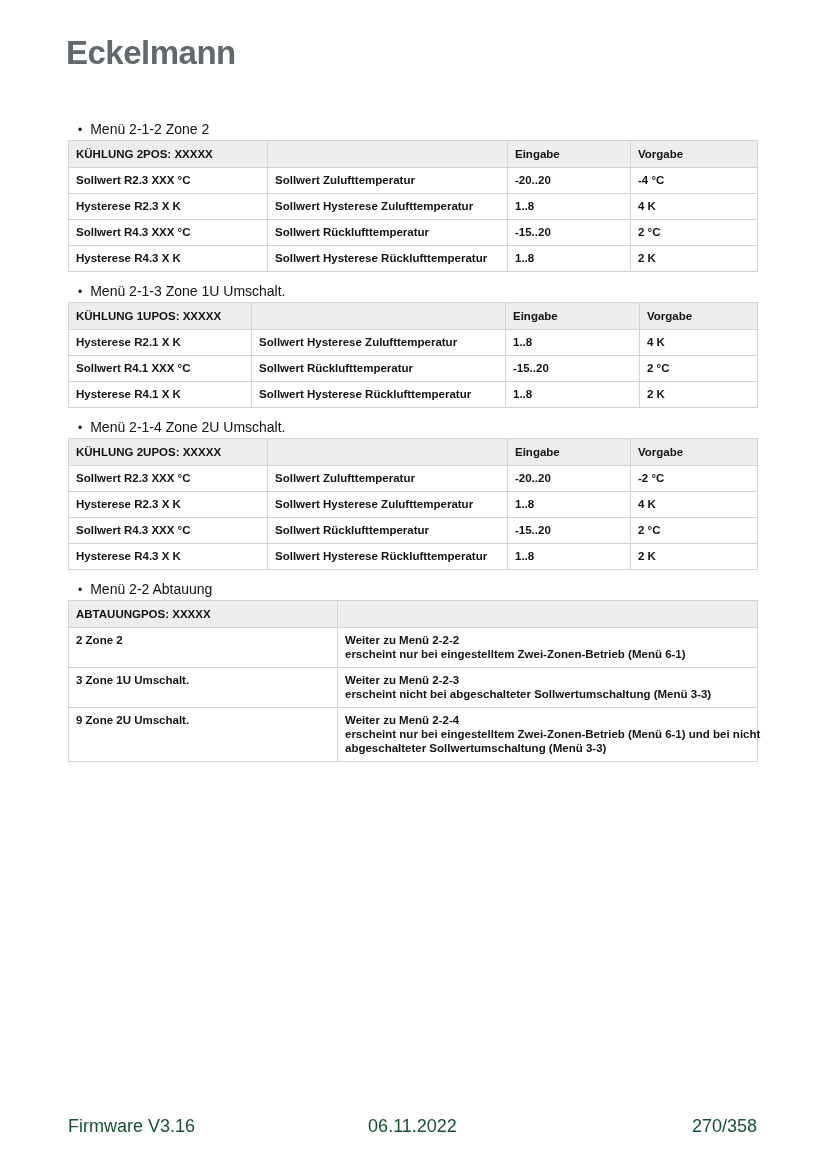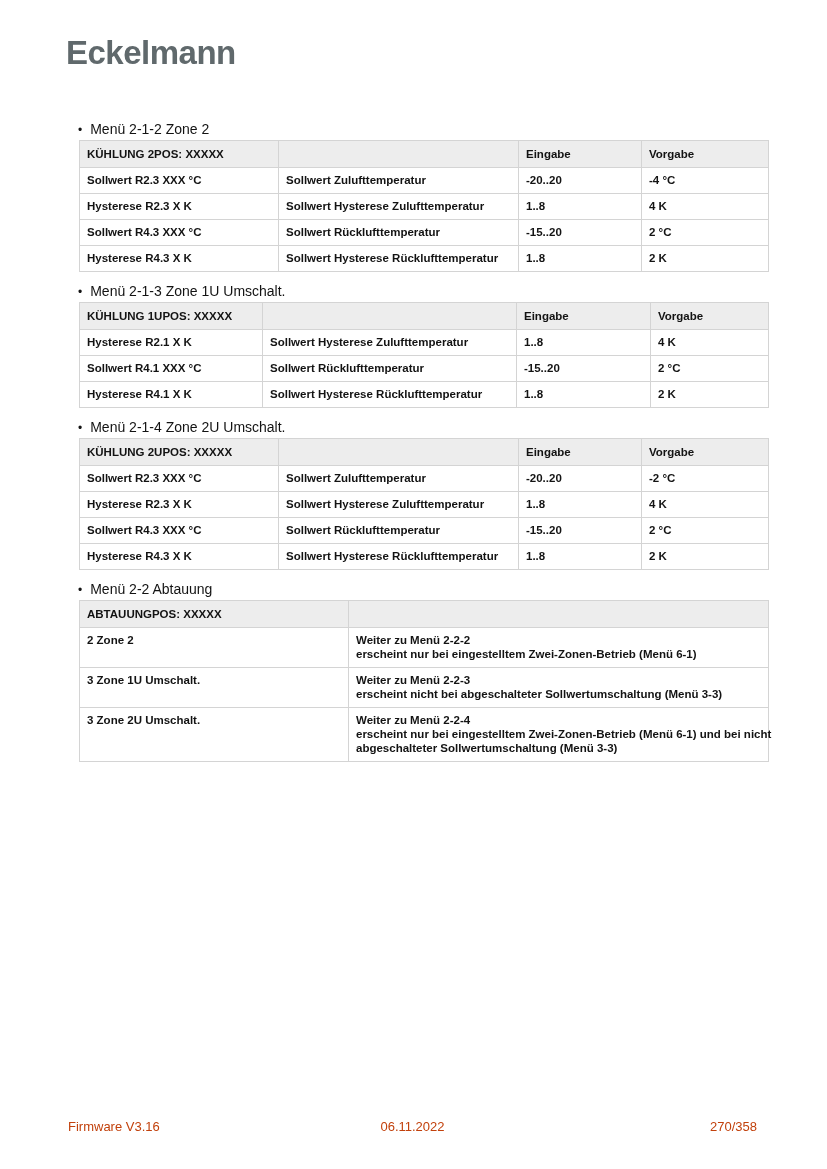--- a/index.html
+++ b/index.html
@@ -16,39 +16,39 @@
   }
   .content { position:absolute; left:68px; top:120px; width:689px; }
   .section-heading {
     display:flex; align-items:baseline;
     font-size:14px; font-weight:normal; line-height:19px;
     margin:10px 0 0 0; color:#131313;
   }
   .section:first-child .section-heading { margin-top:0; }
   .bullet { margin-left:10px; margin-right:8px; font-size:12px; }
   table.data-table {
-    border-collapse:collapse; table-layout:fixed; width:689px;margin-left:11px;
+    border-collapse:collapse; table-layout:fixed; width:689px;
   }
   table.data-table th, table.data-table td {
     border:1px solid #d4d4d4;
     text-align:left; vertical-align:top;
     font-size:11.5px; line-height:14px;
     white-space:pre; overflow:visible;
   }
   table.data-table th {
     background:#ededed; font-weight:bold;
     padding:6px 2px 6px 7px;
   }
   table.data-table td {
     background:#ffffff; font-weight:bold;
     padding:5px 2px 6px 7px;
   }
   .footer {
     position:absolute; left:68px; top:1119px; width:689px;
-    font-size:13px; line-height:15px; color:#c2410c;
+    font-size:18px; line-height:15px; color:#14532d;
   }
   .footer-left  { position:absolute; left:0; top:0; }
   .footer-right { position:absolute; right:0; top:0; }
   .footer-center{ display:block; text-align:center; width:100%; }
 </style>
 </head>
 <body>
 
 <div class="logo">Eckelmann</div>
 
@@ -212,21 +212,21 @@
             <td class="data-cell">2 Zone 2</td>
             <td class="data-cell">Weiter zu Menü 2-2-2
 erscheint nur bei eingestelltem Zwei-Zonen-Betrieb (Menü 6-1)</td>
           </tr>
           <tr class="data-row">
             <td class="data-cell">3 Zone 1U Umschalt.</td>
             <td class="data-cell">Weiter zu Menü 2-2-3
 erscheint nicht bei abgeschalteter Sollwertumschaltung (Menü 3-3)</td>
           </tr>
           <tr class="data-row">
-            <td class="data-cell">3 Zone 2U Umschalt.</td>
+            <td class="data-cell">9 Zone 2U Umschalt.</td>
             <td class="data-cell">Weiter zu Menü 2-2-4
 erscheint nur bei eingestelltem Zwei-Zonen-Betrieb (Menü 6-1) und bei nicht
 abgeschalteter Sollwertumschaltung (Menü 3-3)</td>
           </tr>
         </tbody>
       </table>
     </section>
   </div>
 
 <div class="footer">

